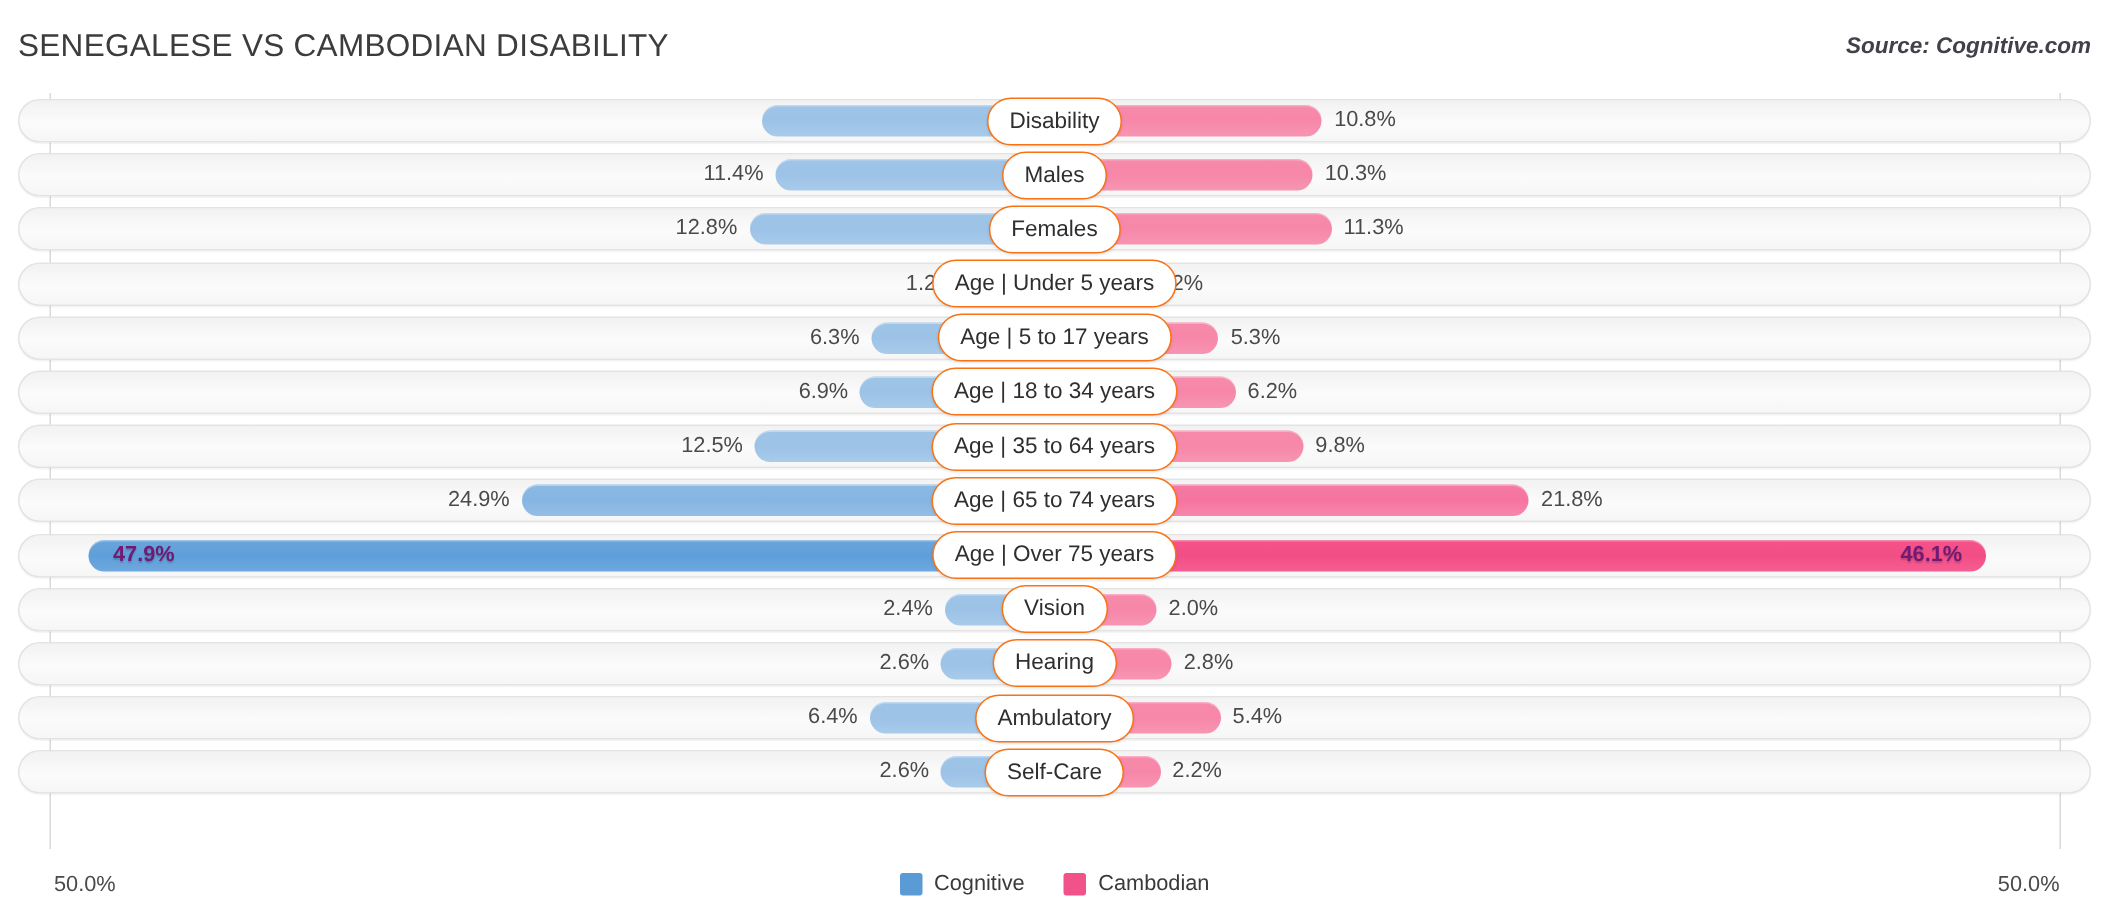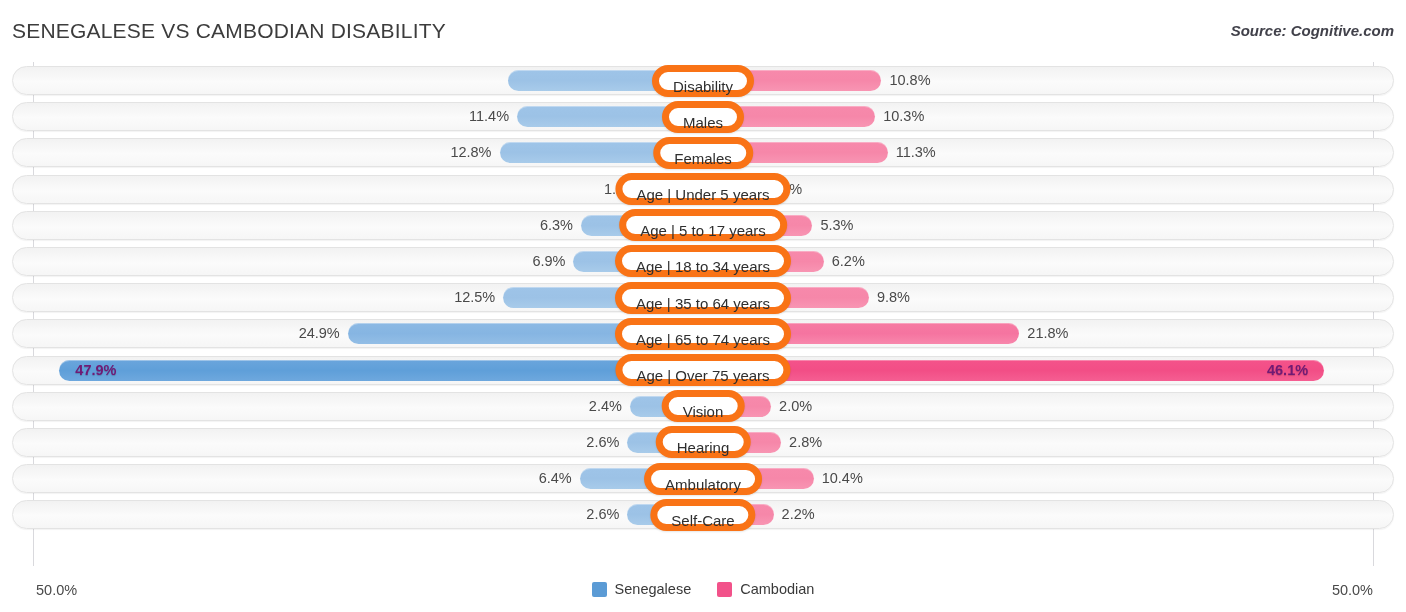--- a/index.html
+++ b/index.html
@@ -125,21 +125,21 @@
   
   .pill {
     position: absolute;
     top: 2.5px;
     left: 50%;
     transform: translateX(-50%);
     height: 32px;
     line-height: 30px;
     padding: 0 14px;
     background: #ffffff;
-    border: 7px solid #f97316;
+    border: 1px solid #f97316;
     border-radius: 16px;
     font-size: 15px;
     color: #2f2f2f;
     white-space: nowrap;
     box-shadow: 0 1px 2px rgba(0,0,0,0.10);
     z-index: 4;
   }
 
   
   .footer {
@@ -277,40 +277,40 @@
         <div class="bar right" style="left: 50%; width: 78.112px;"></div>
         <div class="val left" style="right: calc(50% + 83.604px);">2.6%</div>
         <div class="val right" style="left: calc(50% + 86.112px);">2.8%</div>
         <div class="pill">Hearing</div>
       </div>
       <div class="row">
         <div class="track"></div>
         <div class="bar left" style="right: 50%; width: 123.256px;"></div>
         <div class="bar right" style="left: 50%; width: 110.716px;"></div>
         <div class="val left" style="right: calc(50% + 131.256px);">6.4%</div>
-        <div class="val right" style="left: calc(50% + 118.716px);">10.4%</div>
+        <div class="val right" style="left: calc(50% + 118.716px);">5.4%</div>
         <div class="pill">Ambulatory</div>
       </div>
       <div class="row">
         <div class="track"></div>
         <div class="bar left" style="right: 50%; width: 75.604px;"></div>
         <div class="bar right" style="left: 50%; width: 70.588px;"></div>
         <div class="val left" style="right: calc(50% + 83.604px);">2.6%</div>
         <div class="val right" style="left: calc(50% + 78.588px);">2.2%</div>
         <div class="pill">Self-Care</div>
       </div>
     </div>
 </div>
 
 <div class="footer">
   <div class="axis-label lmin">50.0%</div>
   <div class="axis-label rmax">50.0%</div>
   <div class="legend" id="legend">
       <div class="legend-item">
         <span class="swatch" style="background: rgb(91, 155, 213);"></span>
-        <span>Senegalese</span>
+        <span>Cognitive</span>
       </div>
       <div class="legend-item">
         <span class="swatch" style="background: rgb(242, 82, 138);"></span>
         <span>Cambodian</span>
       </div>
     </div>
 </div>
 
 </body></html>

